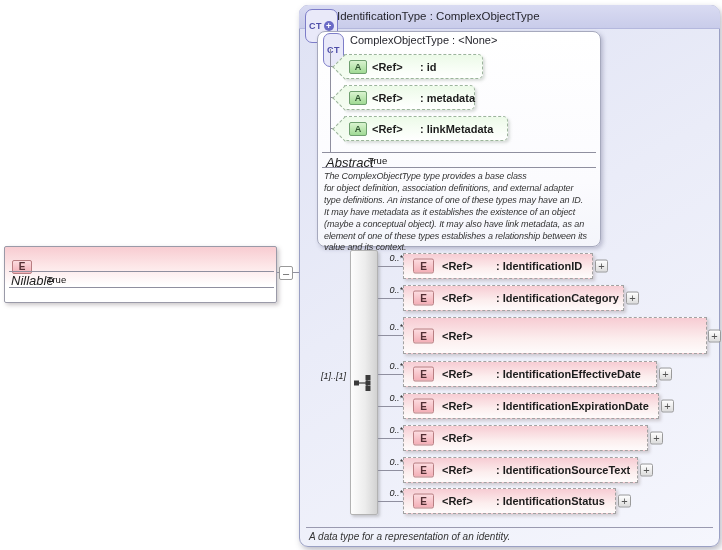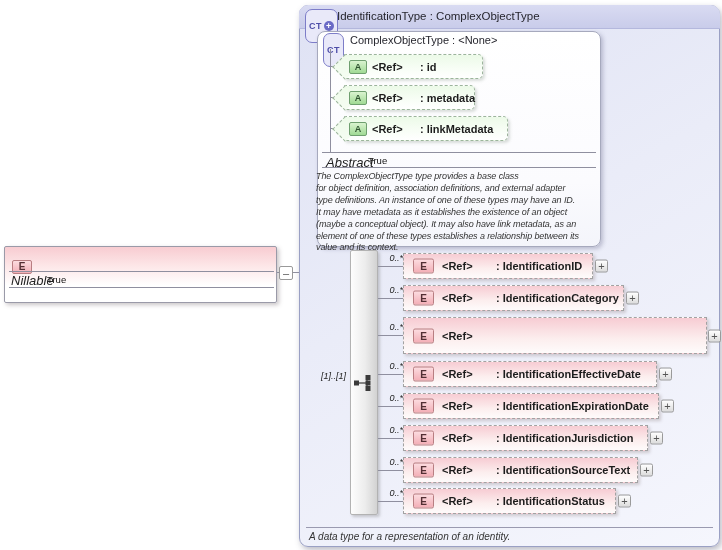--- a/index.html
+++ b/index.html
@@ -179,21 +179,21 @@
 <div class="attr" style="left:344px;top:116px;width:164px;">
   <span class="abadge">A</span>
   <span class="aref">&lt;Ref&gt;</span>
   <span class="aname">: linkMetadata</span>
 </div>
 
 <div class="abs sepline" style="left:322px;top:152px;width:274px;"></div>
 <span class="abs small-italic" style="left:326px;top:155px;">Abstract</span>
 <span class="abs small-bold" style="left:368px;top:155px;">True</span>
 <div class="abs sepline" style="left:322px;top:167px;width:274px;"></div>
-<div class="abs desc-text" style="left:316px;top:171px;width:277px;">The ComplexObjectType type provides a base class
+<div class="abs desc-text" style="left:324px;top:171px;width:277px;">The ComplexObjectType type provides a base class
 for object definition, association definitions, and external adapter
 type definitions. An instance of one of these types may have an ID.
 It may have metadata as it establishes the existence of an object
 (maybe a conceptual object). It may also have link metadata, as an
 element of one of these types establishes a relationship between its
 value and its context.</div>
 
 <div class="abs seq-bar"></div>
 <span class="abs cardinality">[1]..[1]</span>
 <svg class="abs" style="left:353px;top:374px;" width="22" height="18" viewBox="0 0 22 18">
@@ -248,21 +248,20 @@
 </div>
 <div class="elem" style="left:403px;top:393px;width:256px;">
   <span class="ebadge">E</span>
   <span class="ref">&lt;Ref&gt;</span>
   <span class="ename">: IdentificationExpirationDate</span>
   <span class="plusbox">+</span>
 </div>
 <div class="elem" style="left:403px;top:425px;width:245px;">
   <span class="ebadge">E</span>
   <span class="ref">&lt;Ref&gt;</span>
-  <span class="ename">: IdentificationJurisdiction</span>
   <span class="plusbox">+</span>
 </div>
 <div class="elem" style="left:403px;top:457px;width:235px;">
   <span class="ebadge">E</span>
   <span class="ref">&lt;Ref&gt;</span>
   <span class="ename">: IdentificationSourceText</span>
   <span class="plusbox">+</span>
 </div>
 <div class="elem" style="left:403px;top:488px;width:213px;">
   <span class="ebadge">E</span>

